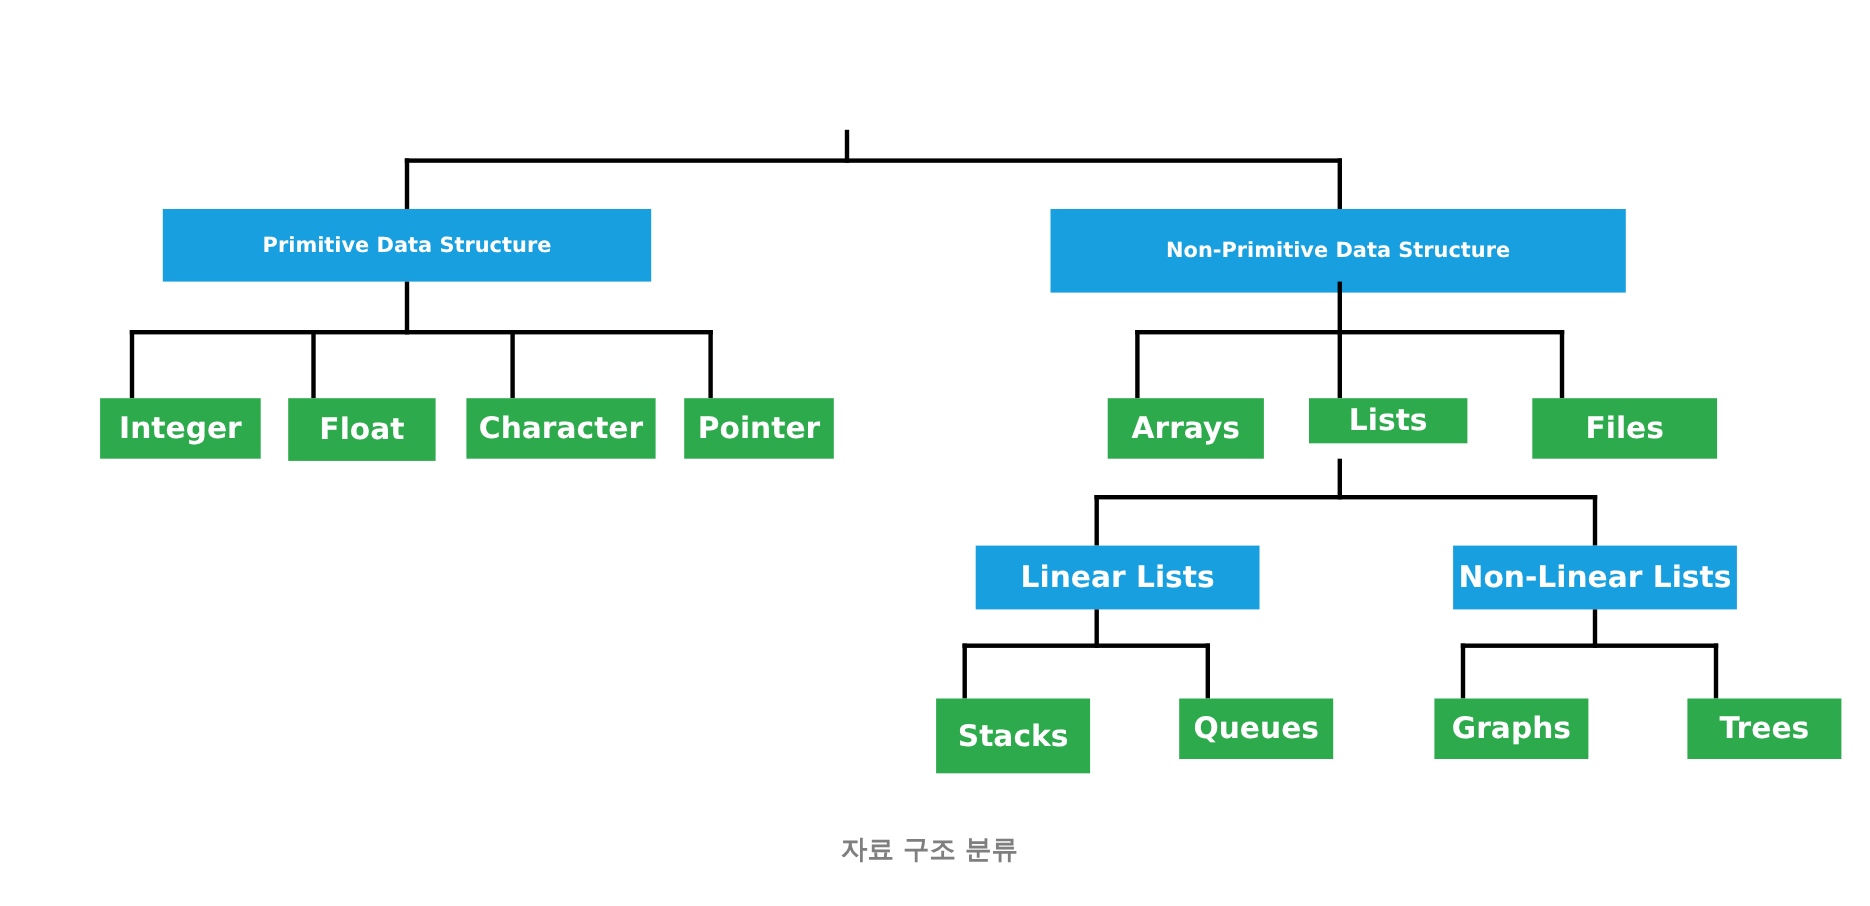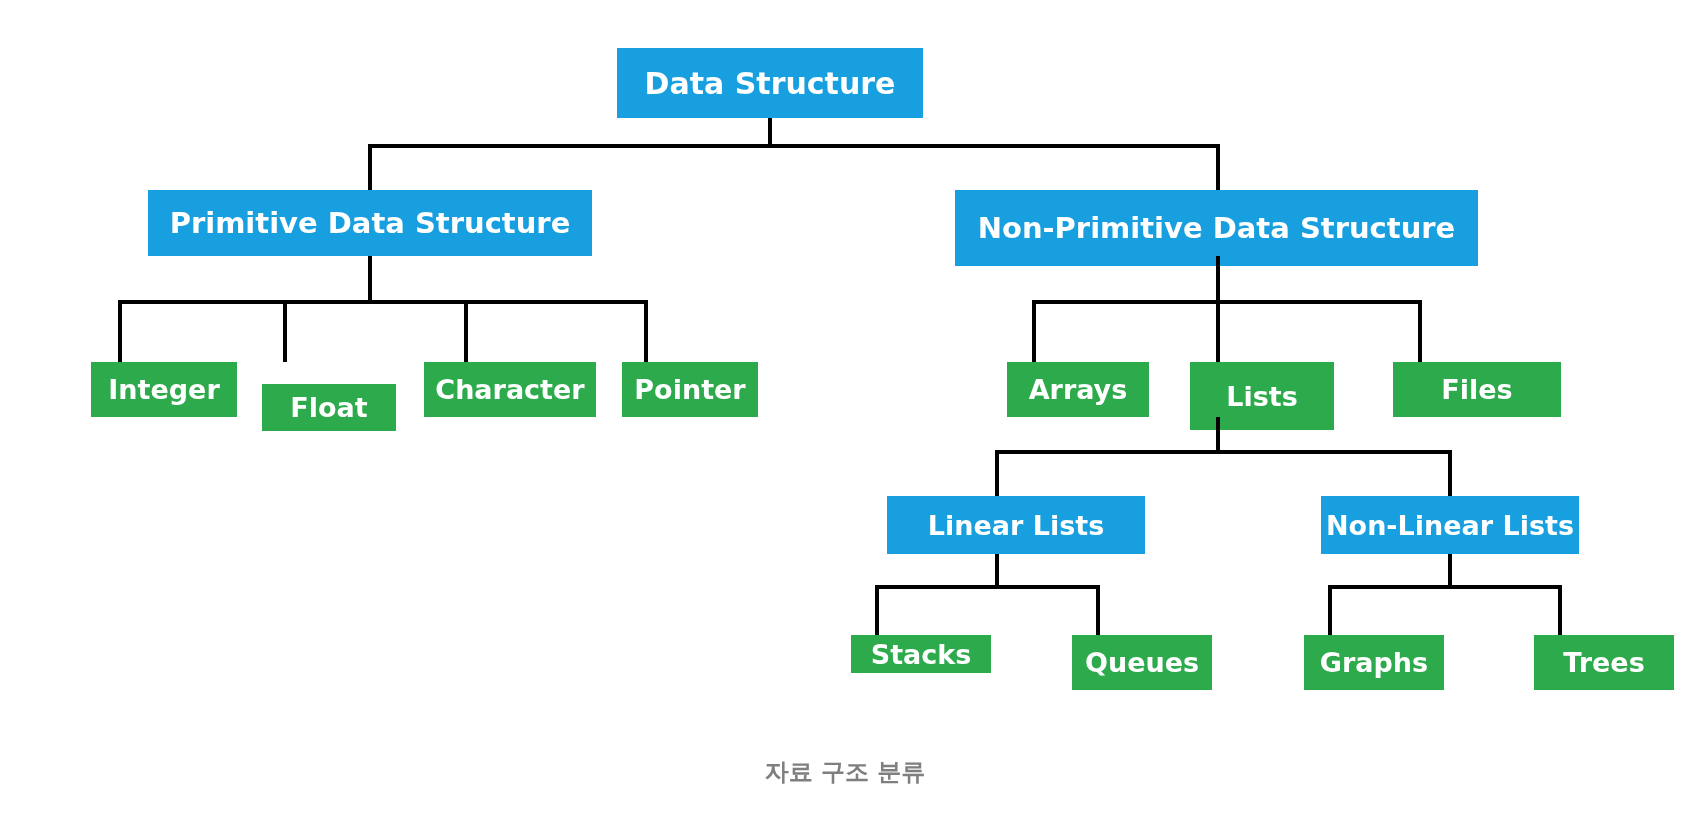--- a/index.html
+++ b/index.html
@@ -21,41 +21,40 @@
     display:flex;align-items:center;justify-content:center;
     color:#ffffff;
     font-weight:bold;
     white-space:nowrap;
     box-sizing:border-box;
     text-align:center;
   }
   .node.blue{background:var(--blue);}
   .node.green{background:var(--green);margin-left:44px;}
   .f30{font-size:30px;}
-  .f29{font-size:29px;}
+  .f29{font-size:19px;}
   .f27{font-size:27px;}
   .line{
     position:absolute;
     background:var(--line);
   }
   #caption{
     position:absolute;
     left:645px;top:756px;width:400px;
     text-align:center;
     font-size:24px;
     font-weight:bold;
     color:var(--caption);
   }
 </style>
 </head>
 <body>
 
 <div id="page">
 
-  <div class="node blue f30" style="left:617px;top:48px;width:306px;height:70px;">Data Structure</div>
 
   <div class="line" style="left:768px;top:118px;width:4px;height:30px;"></div>
   <div class="line" style="left:368px;top:144px;width:852px;height:4px;"></div>
   <div class="line" style="left:368px;top:144px;width:4px;height:46px;"></div>
   <div class="line" style="left:1216px;top:144px;width:4px;height:46px;"></div>
 
   <div class="node blue f29" style="left:148px;top:190px;width:444px;height:66px;">Primitive Data Structure</div>
   <div class="node blue f29" style="left:955px;top:190px;width:523px;height:76px;">Non-Primitive Data Structure</div>
 
   <div class="line" style="left:368px;top:256px;width:4px;height:48px;"></div>
@@ -65,45 +64,45 @@
   <div class="line" style="left:464px;top:300px;width:4px;height:62px;"></div>
   <div class="line" style="left:644px;top:300px;width:4px;height:62px;"></div>
 
   <div class="line" style="left:1216px;top:256px;width:4px;height:48px;"></div>
   <div class="line" style="left:1032px;top:300px;width:390px;height:4px;"></div>
   <div class="line" style="left:1032px;top:300px;width:4px;height:62px;"></div>
   <div class="line" style="left:1216px;top:300px;width:4px;height:62px;"></div>
   <div class="line" style="left:1418px;top:300px;width:4px;height:62px;"></div>
 
   <div class="node green f27" style="left:47px;top:362px;width:146px;height:55px;">Integer</div>
-  <div class="node green f27" style="left:218px;top:384px;width:134px;height:47px;">Float</div>
+  <div class="node green f27" style="left:218px;top:362px;width:134px;height:57px;">Float</div>
   <div class="node green f27" style="left:380px;top:362px;width:172px;height:55px;">Character</div>
   <div class="node green f27" style="left:578px;top:362px;width:136px;height:55px;">Pointer</div>
   <div class="node green f27" style="left:963px;top:362px;width:142px;height:55px;">Arrays</div>
-  <div class="node green f27" style="left:1146px;top:362px;width:144px;height:68px;">Lists</div>
+  <div class="node green f27" style="left:1146px;top:362px;width:144px;height:41px;">Lists</div>
   <div class="node green f27" style="left:1349px;top:362px;width:168px;height:55px;">Files</div>
 
   <div class="line" style="left:1216px;top:417px;width:4px;height:37px;"></div>
   <div class="line" style="left:995px;top:450px;width:457px;height:4px;"></div>
   <div class="line" style="left:995px;top:450px;width:4px;height:46px;"></div>
   <div class="line" style="left:1448px;top:450px;width:4px;height:46px;"></div>
 
   <div class="node blue f27" style="left:868px;top:496px;width:258px;height:58px;margin-left:19px;">Linear Lists</div>
   <div class="node blue f27" style="left:1321px;top:496px;width:258px;height:58px;">Non-Linear Lists</div>
 
   <div class="line" style="left:995px;top:554px;width:4px;height:35px;"></div>
   <div class="line" style="left:875px;top:585px;width:225px;height:4px;"></div>
   <div class="line" style="left:875px;top:585px;width:4px;height:50px;"></div>
   <div class="line" style="left:1096px;top:585px;width:4px;height:50px;"></div>
 
   <div class="line" style="left:1448px;top:554px;width:4px;height:35px;"></div>
   <div class="line" style="left:1328px;top:585px;width:234px;height:4px;"></div>
   <div class="line" style="left:1328px;top:585px;width:4px;height:50px;"></div>
   <div class="line" style="left:1558px;top:585px;width:4px;height:50px;"></div>
 
-  <div class="node green f27" style="left:807px;top:635px;width:140px;height:38px;">Stacks</div>
+  <div class="node green f27" style="left:807px;top:635px;width:140px;height:68px;">Stacks</div>
   <div class="node green f27" style="left:1028px;top:635px;width:140px;height:55px;">Queues</div>
   <div class="node green f27" style="left:1260px;top:635px;width:140px;height:55px;">Graphs</div>
   <div class="node green f27" style="left:1490px;top:635px;width:140px;height:55px;">Trees</div>
 
   <div id="caption">자료 구조 분류</div>
 
 </div>
 
 </body></html>

